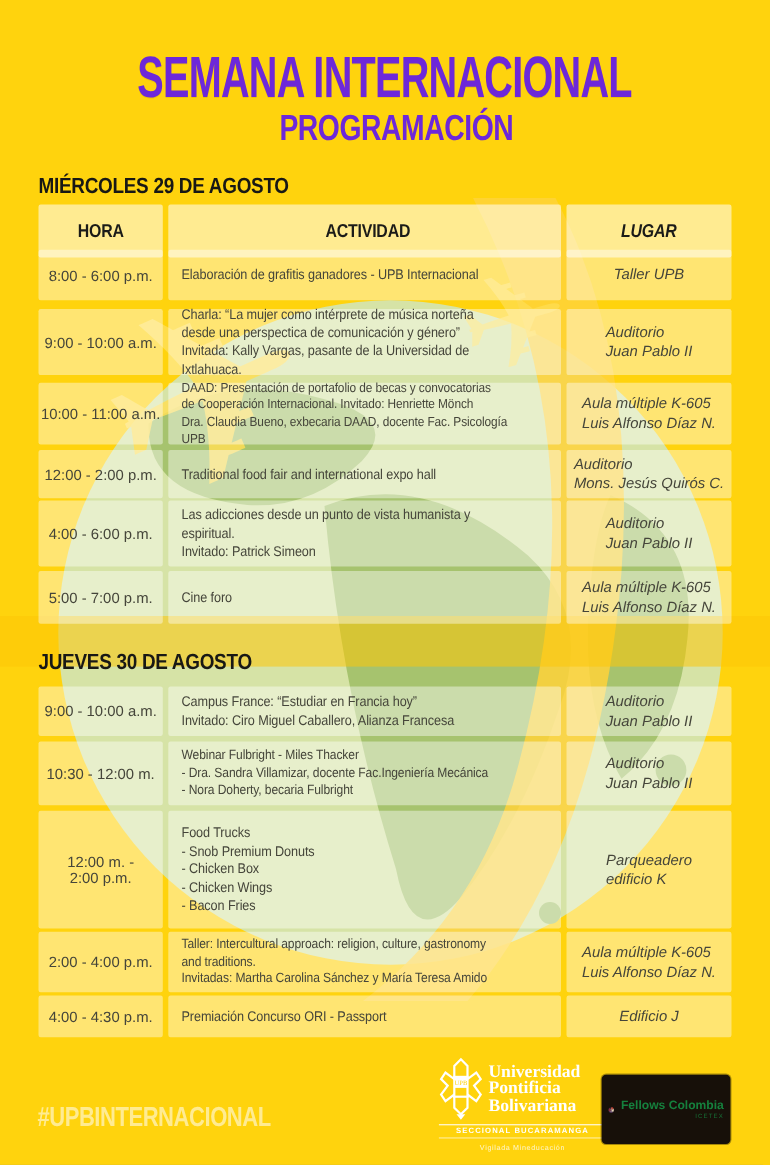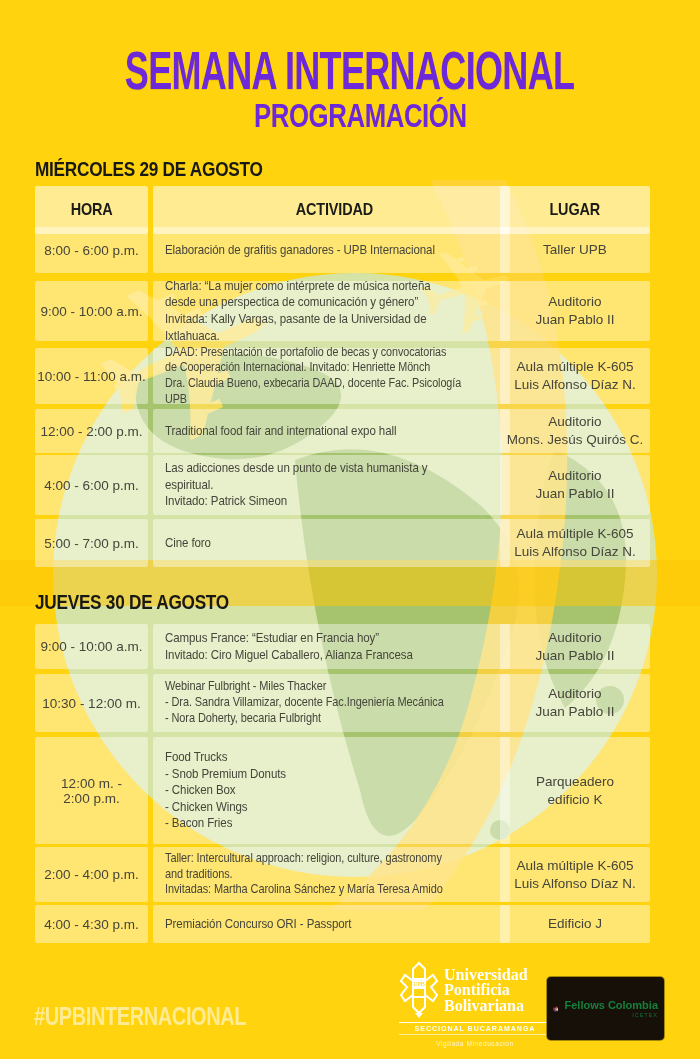--- a/index.html
+++ b/index.html
@@ -33,21 +33,21 @@
   .tbl-row{position:absolute; left:35px; width:630px;}
   .cell{
     position:absolute; top:0; height:100%;
     background:rgba(255,255,255,.42); border-radius:2px;
     display:flex; align-items:center; justify-content:center;
     color:#45453a; box-sizing:border-box;
   }
   .cell.hdr{background:rgba(255,255,255,.55);}
   .c-hora{left:0; width:113px; font-size:13.5px; text-align:center;}
   .c-act {left:118px; width:357px; justify-content:flex-start; padding:4px 6px 4px 12px;}
-  .c-lugar{left:465px; width:150px; font-size:13.5px; text-align:center; line-height:1.3;}
+  .c-lugar{left:480px; width:150px; font-size:13.5px; line-height:1.3;font-style:italic;}
   .act-text{
     font-size:12.8px; line-height:1.3; letter-spacing:-.1px; white-space:pre-line;
     transform:scaleX(.9); transform-origin:left center; width:111%;
   }
   .pre{white-space:pre-line;}
   .hdr-label{
     display:inline-block; font-size:17px; font-weight:800; color:#1b1b18;
     transform:scaleX(.85); transform-origin:center; letter-spacing:-.2px;
   }
 

